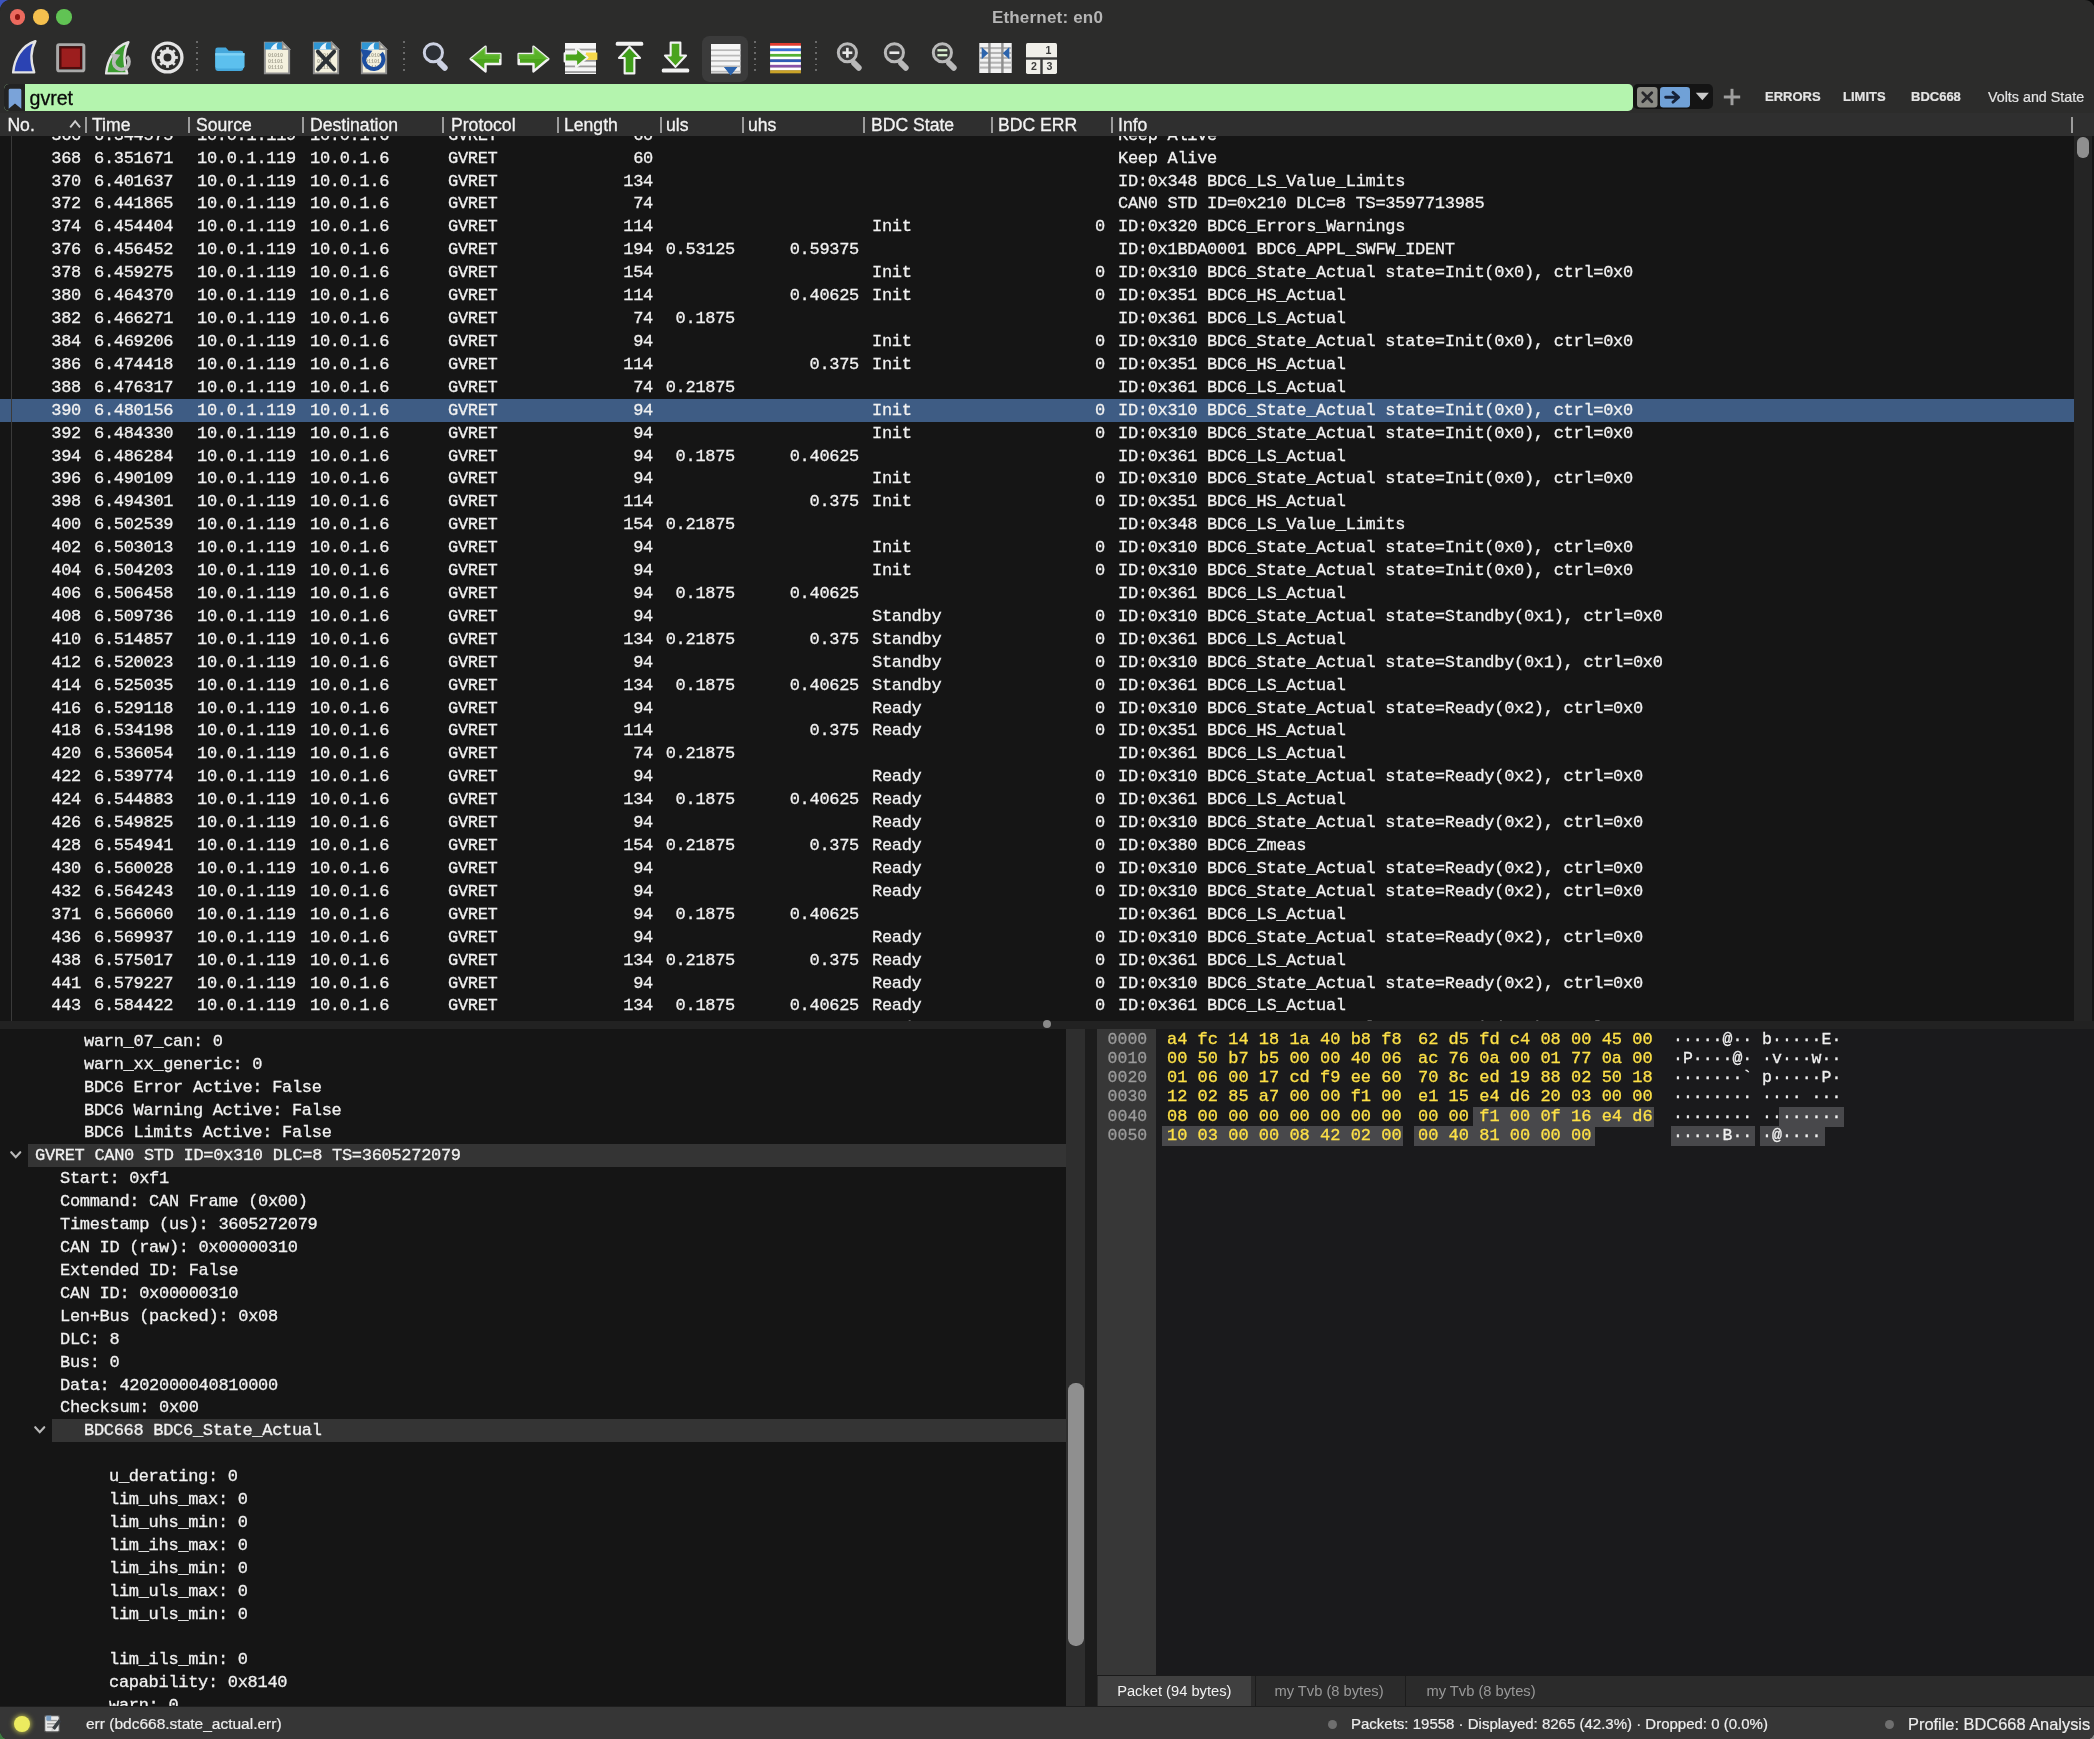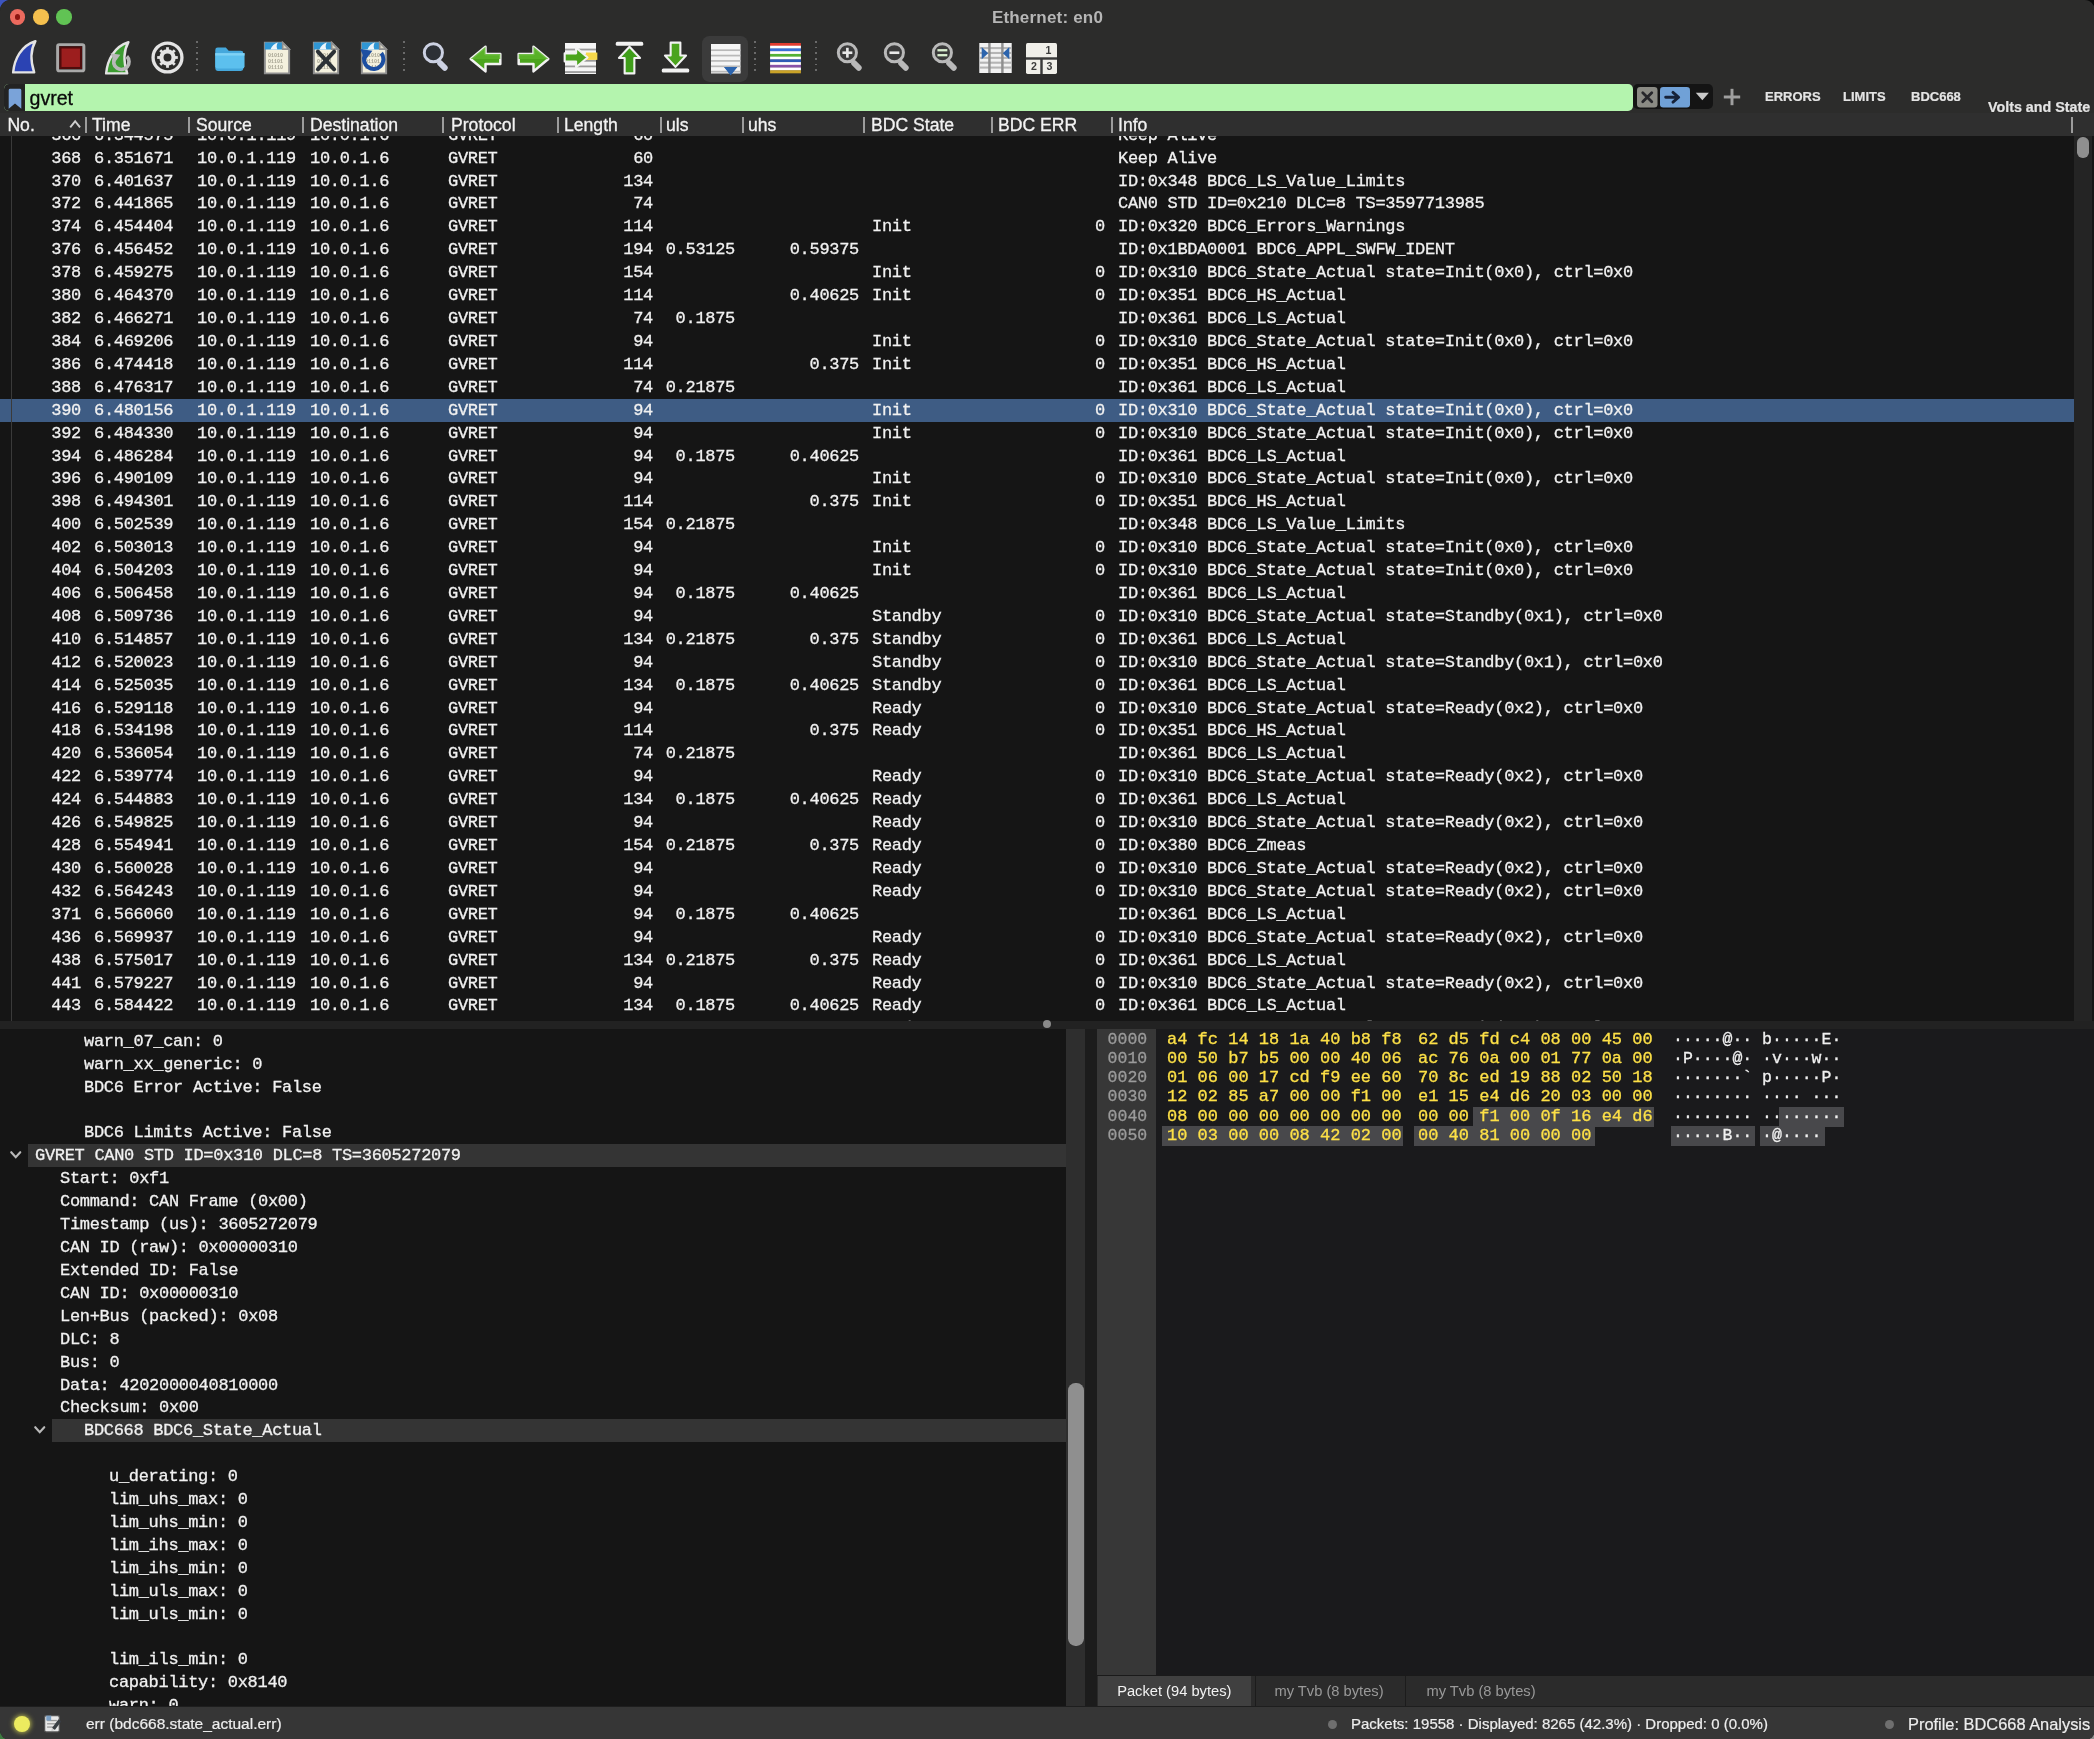--- a/index.html
+++ b/index.html
@@ -281,21 +281,21 @@
     </svg>
 <svg class="abs" style="left:1723px;top:88px" width="18" height="18" viewBox="0 0 22 22">
 <g stroke="#9f9f9f" stroke-width="3.6">
         <line x1="11" y1="1" x2="11" y2="21"></line>
         <line x1="1" y1="11" x2="21" y2="11"></line>
       </g>
     </svg>
 <div class="abs" style="left:1765px;top:83px;height:27px;line-height:28px;font-size:13px;font-weight:bold;color:#e4e4e4;-webkit-text-stroke:0.2px #e4e4e4">ERRORS</div>
 <div class="abs" style="left:1843px;top:83px;height:27px;line-height:28px;font-size:13px;font-weight:bold;color:#e4e4e4;-webkit-text-stroke:0.2px #e4e4e4">LIMITS</div>
 <div class="abs" style="left:1911px;top:83px;height:27px;line-height:28px;font-size:13px;font-weight:bold;color:#e4e4e4;-webkit-text-stroke:0.2px #e4e4e4">BDC668</div>
-<div class="abs" style="left:1988px;top:93px;height:27px;line-height:28px;font-size:14.3px;font-weight:bold;color:#e4e4e4;-webkit-text-stroke:0.2px #e4e4e4">Volts and State</div>
+<div class="abs" style="left:1988px;top:83px;height:27px;line-height:28px;font-size:14.3px;font-weight:normal;color:#e4e4e4;-webkit-text-stroke:0.2px #e4e4e4">Volts and State</div>
 <div id="gvret">gvret</div>
 <div id="colhdr">
 <span style="left:7.4px">No.</span>
 <span style="left:92px">Time</span>
 <span style="left:196px">Source</span>
 <span style="left:310px">Destination</span>
 <span style="left:451px">Protocol</span>
 <span style="left:564px">Length</span>
 <span style="left:666px">uls</span>
 <span style="left:748px">uhs</span>
@@ -766,20 +766,23 @@
 <div id="lower"></div>
 <div id="detail">
 <div class="drow" style="top:0.8px">
         <span style="left:84px">warn_07_can: 0</span>
       </div>
 <div class="drow" style="top:24px">
         <span style="left:84px">warn_xx_generic: 0</span>
       </div>
 <div class="drow" style="top:47px">
         <span style="left:84px">BDC6 Error Active: False</span>
+      </div>
+<div class="drow" style="top:70px">
+        <span style="left:84px">BDC6 Warning Active: False</span>
       </div>
 <div class="drow" style="top:92px">
         <span style="left:84px">BDC6 Limits Active: False</span>
       </div>
 <div class="drow" style="top:115px">
         <div class="dband" style="left:28px;width:1038px"></div>
         <svg class="chev" style="left:9.8px" viewBox="0 0 14 9">
           <path d="M1.5 1.5 L7 7.5 L12.5 1.5" fill="none" stroke="#b9b9b9" stroke-width="2.6" stroke-linecap="round"></path>
         </svg>
         <span style="left:35px">GVRET CAN0 STD ID=0x310 DLC=8 TS=3605272079</span>

